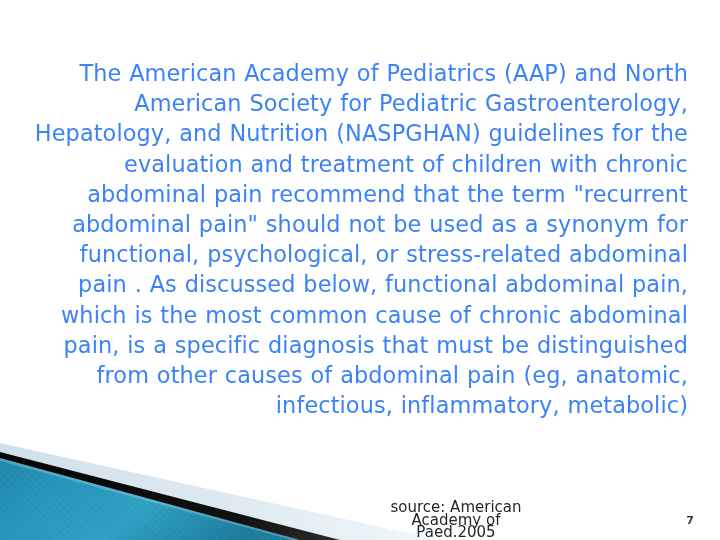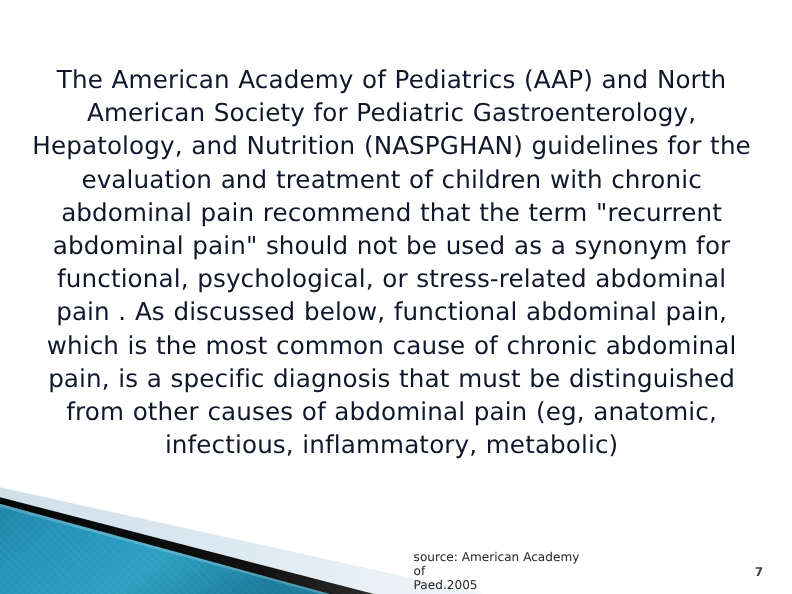--- a/index.html
+++ b/index.html
@@ -18,25 +18,25 @@
 
   
   #body-text {
     position: absolute;
     left: 24px;
     top: 58px;
     width: 664px;
     font-family: "DejaVu Sans", sans-serif;
     font-size: 22.4px;
     line-height: 30.2px;
-    color: #0f172a;
+    color: #3b82f6;
     letter-spacing: 0.1px;
     word-spacing: 0.6px;
     white-space: pre-wrap;
-    text-align: center;
+    text-align: right;
   }
 
   
   #ribbon {
     position: absolute;
     left: 0;
     bottom: 0;
     width: 470px;
     height: 115px;
     pointer-events: none;
@@ -58,24 +58,24 @@
     mix-blend-mode: soft-light;
   }
 
   
   #source-note {
     position: absolute;
     left: 376px;
     top: 501px;
     width: 160px;
     font-family: "DejaVu Sans", sans-serif;
-    font-size: 11px;
+    font-size: 15px;
     line-height: 12.5px;
     color: #262626;
-    text-align: left;
+    text-align: center;
     white-space: pre-line;
   }
   #page-number {
     position: absolute;
     left: 680px;
     top: 514px;
     width: 20px;
     font-family: "DejaVu Sans", sans-serif;
     font-size: 11px;
     color: #3f3f3f;

